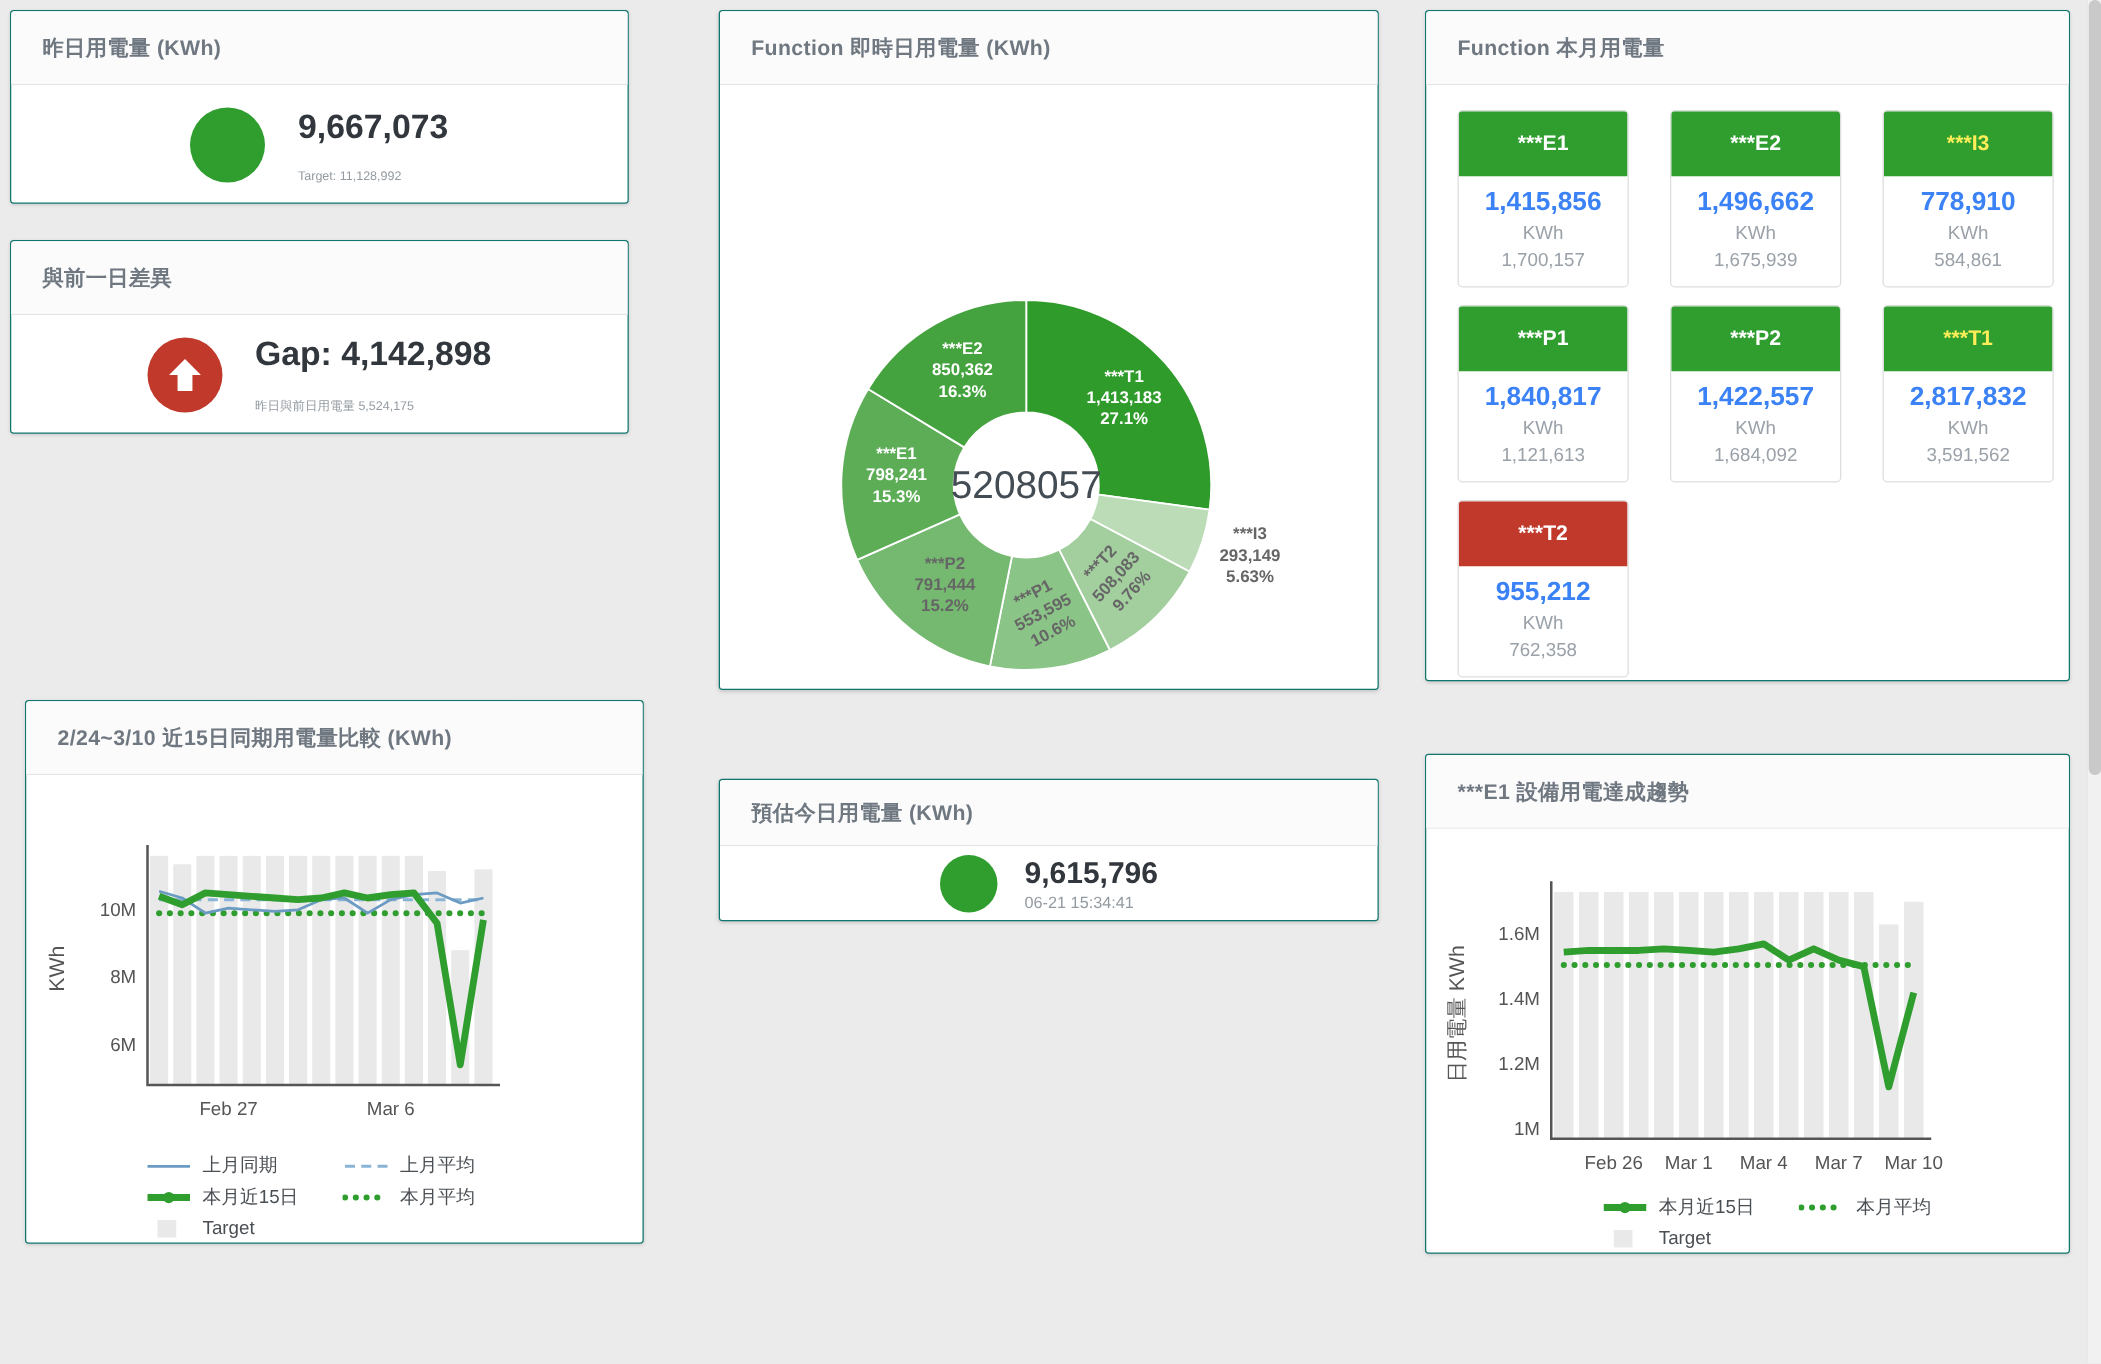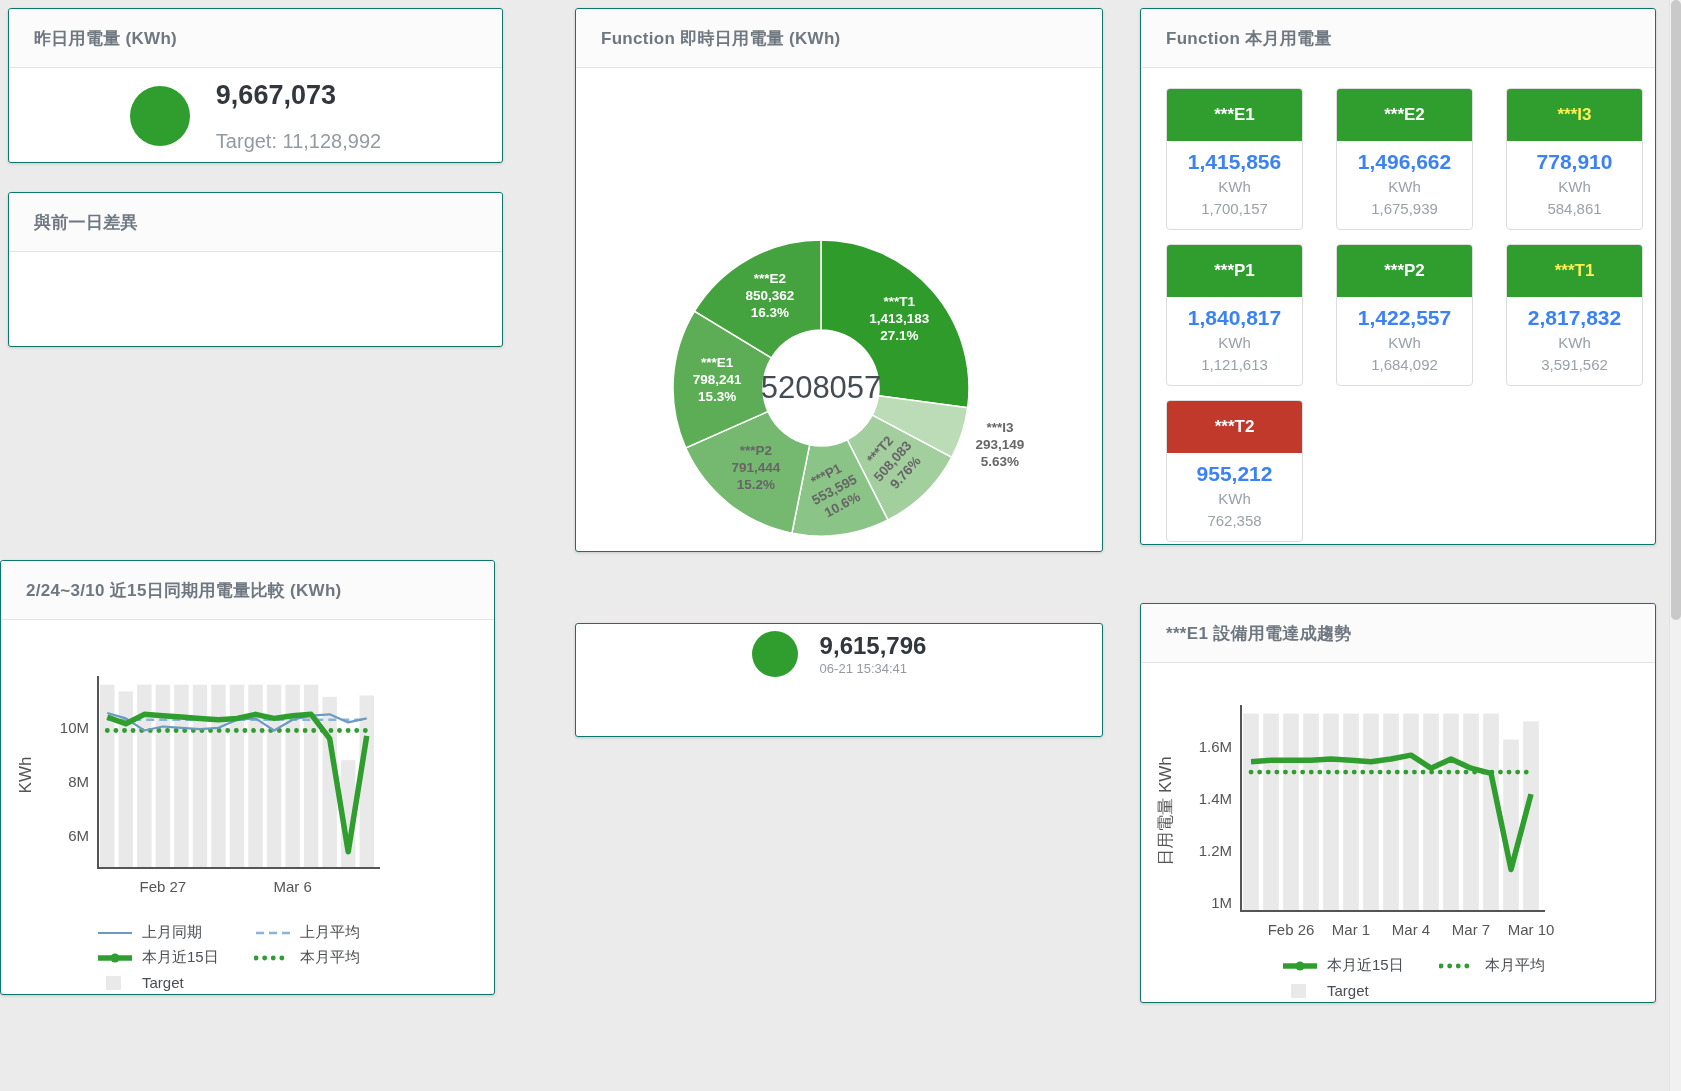--- a/index.html
+++ b/index.html
@@ -9,21 +9,21 @@
         box-shadow:0 1px 3px rgba(0,0,0,.15);box-sizing:border-box;}
   .card-header{height:58px;display:flex;align-items:center;padding:0 25px;
         border-bottom:1px solid #e4e4e4;background:#fbfbfb;border-radius:3px 3px 0 0;}
   .card-title{font-size:17px;font-weight:bold;color:#6f7780;letter-spacing:.3px;white-space:nowrap;}
   
   .stat-body{display:flex;align-items:center;justify-content:center;height:calc(100% - 58px);gap:26px;}
   .stat-circle{width:60px;height:60px;border-radius:50%;display:flex;align-items:center;justify-content:center;flex:0 0 auto;}
   .stat-circle svg{width:34px;height:34px;}
   .stat-text{display:flex;flex-direction:column;}
   .stat-value{font-size:27px;font-weight:bold;color:#32373d;line-height:32px;}
-  .stat-sub{font-size:20px;color:#939aa1;margin-top:19px;}
+  .stat-sub{font-size:10px;color:#939aa1;margin-top:19px;}
   
   .est-body{display:flex;align-items:center;justify-content:center;height:calc(100% - 52px);gap:22px;}
   .est-body .stat-circle{width:46px;height:46px;}
   .est-body .stat-value{font-size:24px;line-height:26px;}
   .est-body .stat-sub{font-size:13px;margin-top:2px;}
   #card-estimate .card-header{height:52px;}
   
   .tiles-grid{display:grid;grid-template-columns:repeat(3,137px);gap:14px 33px;padding:20px 0 0 25px;}
   .tile{border:1px solid #ddd;border-radius:4px;background:#fff;overflow:hidden;}
   .tile-header{height:52px;display:flex;align-items:center;justify-content:center;background:#2f9e2f;}
@@ -58,24 +58,35 @@
         <span class="stat-value">9,667,073</span>
         <span class="stat-sub">Target: 11,128,992</span>
       </div>
     </div>
   </section>
 
   <section class="card" style="left:8px;top:192px;width:495px;height:155px;">
     <div class="card-header">
       <span class="card-title">與前一日差異</span>
     </div>
-  </section>
-
-
-  <section class="card" style="left:0;top:560px;width:495px;height:435px;">
+    <div class="stat-body">
+      <div class="stat-circle" style="background:#c0392b;">
+        <svg viewBox="0 0 24 24">
+            <path d="M12 3 L21 12 H16.2 V21 H7.8 V12 H3 Z" fill="#fff"></path>
+          </svg>
+      </div>
+      <div class="stat-text">
+        <span class="stat-value">Gap: 4,142,898</span>
+        <span class="stat-sub">昨日與前日用電量 5,524,175</span>
+      </div>
+    </div>
+  </section>
+
+
+  <section class="card" style="left:20px;top:560px;width:495px;height:435px;">
     <div class="card-header">
       <span class="card-title">2/24~3/10 近15日同期用電量比較 (KWh)</span>
     </div>
     <svg id="trend-left" viewBox="0 0 493 300" width="493" height="300">
         <rect x="99.03866666666667" y="64.69565217391303" width="14.456000000000001" height="183.30434782608697" fill="#e9e9e9"></rect>
         <rect x="117.572" y="71.43478260869566" width="14.456000000000001" height="176.56521739130434" fill="#e9e9e9"></rect>
         <rect x="136.10533333333333" y="64.69565217391303" width="14.456000000000001" height="183.30434782608697" fill="#e9e9e9"></rect>
         <rect x="154.6386666666667" y="64.69565217391303" width="14.456000000000001" height="183.30434782608697" fill="#e9e9e9"></rect>
         <rect x="173.172" y="64.69565217391303" width="14.456000000000001" height="183.30434782608697" fill="#e9e9e9"></rect>
         <rect x="191.70533333333336" y="64.69565217391303" width="14.456000000000001" height="183.30434782608697" fill="#e9e9e9"></rect>
@@ -166,20 +177,23 @@
         </g>
         <path d="M118.48025432685186,243.20967538288488 A148,148 0 0 1 244.99999999999997,172 L245,262 A58,58 0 0 0 195.41793750646897,289.90649440680625 Z" fill="#45a33f" stroke="#fff" stroke-width="1.5"></path>
         <g>
           <text x="193.98980464449255" y="215.36910035869133" text-anchor="middle" font-size="13.5" fill="#fff" font-weight="bold"><tspan x="193.98980464449255" dy="0">***E2</tspan><tspan x="193.98980464449255" dy="17">850,362</tspan><tspan x="193.98980464449255" dy="17">16.3%</tspan></text>
         </g>
         <text x="245" y="330" text-anchor="middle" font-size="31" fill="#434b53">5208057</text>
       </svg>
   </section>
 
   <section class="card" id="card-estimate" style="left:575px;top:623px;width:528px;height:114px;">
+    <div class="card-header">
+      <span class="card-title">預估今日用電量 (KWh)</span>
+    </div>
     <div class="est-body">
       <div class="stat-circle" style="background:#2f9e2f;"></div>
       <div class="stat-text">
         <span class="stat-value">9,615,796</span>
         <span class="stat-sub">06-21 15:34:41</span>
       </div>
     </div>
   </section>
 
   <section class="card" style="left:1140px;top:8px;width:516px;height:537px;">

